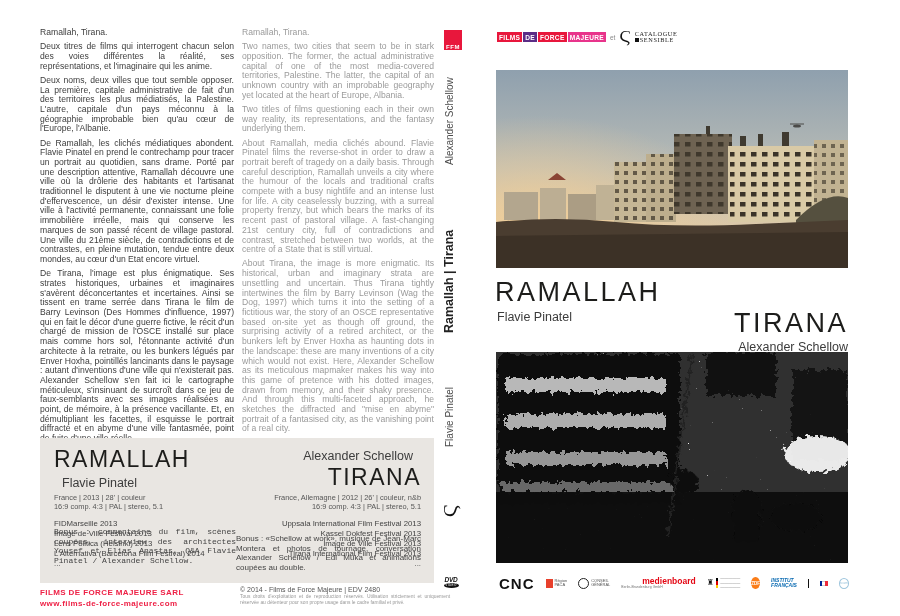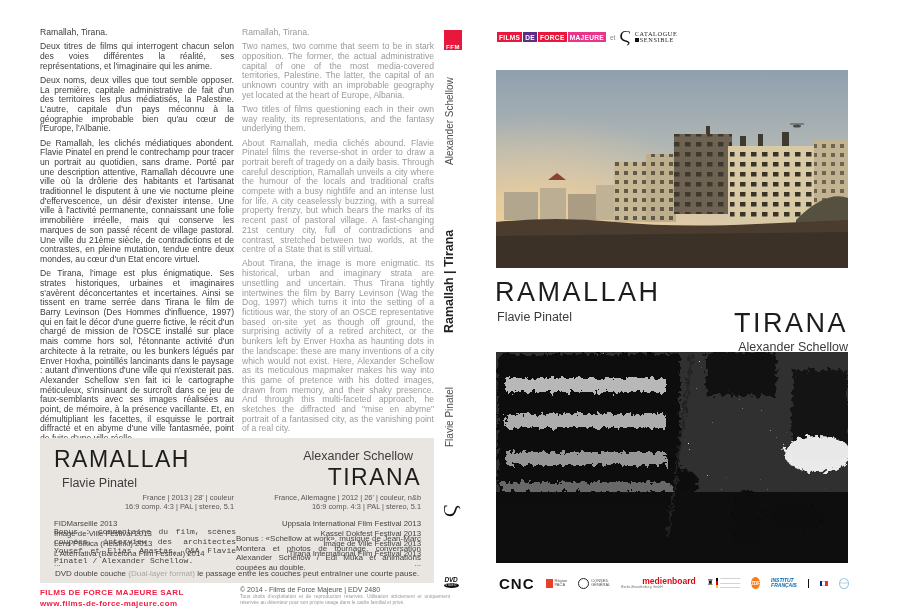--- a/index.html
+++ b/index.html
@@ -11,21 +11,21 @@
   .col{width:194px;font-size:8.6px;line-height:9.7px;text-align:justify;}
   .col p{margin:0 0 4.5px 0;}
   .col .sig{text-align:right;margin-top:2px;}
   #col-fr{left:40px;top:28px;color:#3c3c3c;}
   #col-en{left:242px;top:28px;color:#9a9a9a;width:192px;}
 
   
   #credits-box{left:40px;top:438px;width:394px;height:145px;background:#e9e6e2;}
   .cred-title{font-size:23px;letter-spacing:1.5px;color:#1d1d1b;font-weight:500;}
   .cred-dir{font-size:12.5px;color:#3c3c3c;}
-  .cred-tech{font-size:7.4px;line-height:9.3px;color:#555;text-align:right;}
+  .cred-tech{font-size:7.4px;line-height:9.3px;color:#555;}
   .cred-fest{font-size:7.8px;line-height:10px;color:#444;margin-top:7px;}
   .cred-bonus{font-size:8px;line-height:9.6px;color:#444;text-align:justify;}
   #cred-left{left:14px;top:8px;width:180px;}
   #cred-right{right:13px;top:8px;width:185px;text-align:right;}
   #bonus-left{left:14px;top:89px;width:182px;font-family:Liberation Mono, monospace;}
   #bonus-right{right:13px;top:96px;width:185px;}
   #dvd-note{left:0;right:0;bottom:5px;text-align:center;font-size:8px;color:#444;}
   #dvd-note .lt{color:#a9a5a0;}
 
   
@@ -98,21 +98,21 @@
   <p>Ramallah, Tirana.</p>
   <p>Deux titres de films qui interrogent chacun selon des voies différentes la réalité, ses représentations, et l'imaginaire qui les anime.</p>
   <p>Deux noms, deux villes que tout semble opposer. La première, capitale administrative de fait d'un des territoires les plus médiatisés, la Palestine. L'autre, capitale d'un pays méconnu à la géographie improbable bien qu'au cœur de l'Europe, l'Albanie.</p>
   <p>De Ramallah, les clichés médiatiques abondent. Flavie Pinatel en prend le contrechamp pour tracer un portrait au quotidien, sans drame. Porté par une description attentive, Ramallah découvre une ville où la drôlerie des habitants et l'artisanat traditionnel le disputent à une vie nocturne pleine d'effervescence, un désir d'exister intense. Une ville à l'activité permanente, connaissant une folie immobilière irréelle, mais qui conserve les marques de son passé récent de village pastoral. Une ville du 21ème siècle, de contradictions et de contrastes, en pleine mutation, tendue entre deux mondes, au cœur d'un Etat encore virtuel.</p>
   <p>De Tirana, l'image est plus énigmatique. Ses strates historiques, urbaines et imaginaires s'avèrent déconcertantes et incertaines. Ainsi se tissent en trame serrée dans Tirana le film de Barry Levinson (Des Hommes d'influence, 1997) qui en fait le décor d'une guerre fictive, le récit d'un chargé de mission de l'OSCE installé sur place mais comme hors sol, l'étonnante activité d'un architecte à la retraite, ou les bunkers légués par Enver Hoxha, pointillés lancinants dans le paysage : autant d'inventions d'une ville qui n'existerait pas. Alexander Schellow s'en fait ici le cartographe méticuleux, s'insinuant de surcroît dans ce jeu de faux-semblants avec ses images réalisées au point, de mémoire, à la présence vacillante. Et, en démultipliant les facettes, il esquisse le portrait diffracté et en abyme d'une ville fantasmée, point de fuite d'une ville réelle.</p>
   <p class="sig">Nicolas Feodoroff</p>
 </div>
 
 <div class="abs col" id="col-en">
   <p>Ramallah, Tirana.</p>
-  <p>Two names, two comme that seem to be in stark opposition. The former, the actual administrative capital of one of the most media-covered territories, Palestine. The latter, the capital of an unknown country with an improbable geography yet located at the heart of Europe, Albania.</p>
+  <p>Two names, two cities that seem to be in stark opposition. The former, the actual administrative capital of one of the most media-covered territories, Palestine. The latter, the capital of an unknown country with an improbable geography yet located at the heart of Europe, Albania.</p>
   <p>Two titles of films questioning each in their own way reality, its representations, and the fantasy underlying them.</p>
   <p>About Ramallah, media clichés abound. Flavie Pinatel films the reverse-shot in order to draw a portrait bereft of tragedy on a daily basis. Through careful description, Ramallah unveils a city where the humour of the locals and traditional crafts compete with a busy nightlife and an intense lust for life. A city ceaselessly buzzing, with a surreal property frenzy, but which bears the marks of its recent past of pastoral village. A fast-changing 21st century city, full of contradictions and contrast, stretched between two worlds, at the centre of a State that is still virtual.</p>
   <p>About Tirana, the image is more enigmatic. Its historical, urban and imaginary strata are unsettling and uncertain. Thus Tirana tightly intertwines the film by Barry Levinson (Wag the Dog, 1997) which turns it into the setting of a fictitious war, the story of an OSCE representative based on-site yet as though off ground, the surprising activity of a retired architect, or the bunkers left by Enver Hoxha as haunting dots in the landscape: these are many inventions of a city which would not exist. Here, Alexander Schellow as its meticulous mapmaker makes his way into this game of pretence with his dotted images, drawn from memory, and their shaky presence. And through this multi-faceted approach, he sketches the diffracted and "mise en abyme" portrait of a fantasised city, as the vanishing point of a real city.</p>
   <p class="sig">Nicolas Feodoroff</p>
 </div>
 
 <div class="abs" id="credits-box">
   <div class="abs" id="cred-left">
     <div>
       <span class="cred-title">RAMALLAH</span>
@@ -145,23 +145,20 @@
       <div>Kassel Dokfest Festival 2013</div>
       <div>Image de Ville Festival 2013</div>
       <div>Tirana International Film Festival 2013</div>
       <div>...</div>
     </div>
   </div>
 
   <div class="abs cred-bonus" id="bonus-left">Bonus : commentaire du film, scènes coupées, interview des architectes Yousef et Elias Anastas, Q&amp;A Flavie Pinatel / Alexander Schellow.</div>
   <div class="abs cred-bonus" id="bonus-right">Bonus : «Schellow at work», musique de Jean-Marc Montera et photos de tournage, conversation Alexander Schellow / Edi Muka et animations coupées au double.</div>
 
-  <div class="abs" id="dvd-note">
-    <span>DVD double couche </span><span class="lt">(Dual-layer format)</span><span> le passage entre les couches peut entraîner une courte pause.</span>
-  </div>
 </div>
 
 <div class="abs" id="company">
   <div>FILMS DE FORCE MAJEURE SARL</div>
   <div>www.films-de-force-majeure.com</div>
 </div>
 <div class="abs" id="copyright">
   <div class="main">© 2014 - Films de Force Majeure  |  EDV 2480</div>
   <div class="fine">Tous droits d'exploitation et de reproduction réservés. Utilisation strictement et uniquement réservée au détenteur pour son propre usage dans le cadre familial et privé.</div>
 </div>

